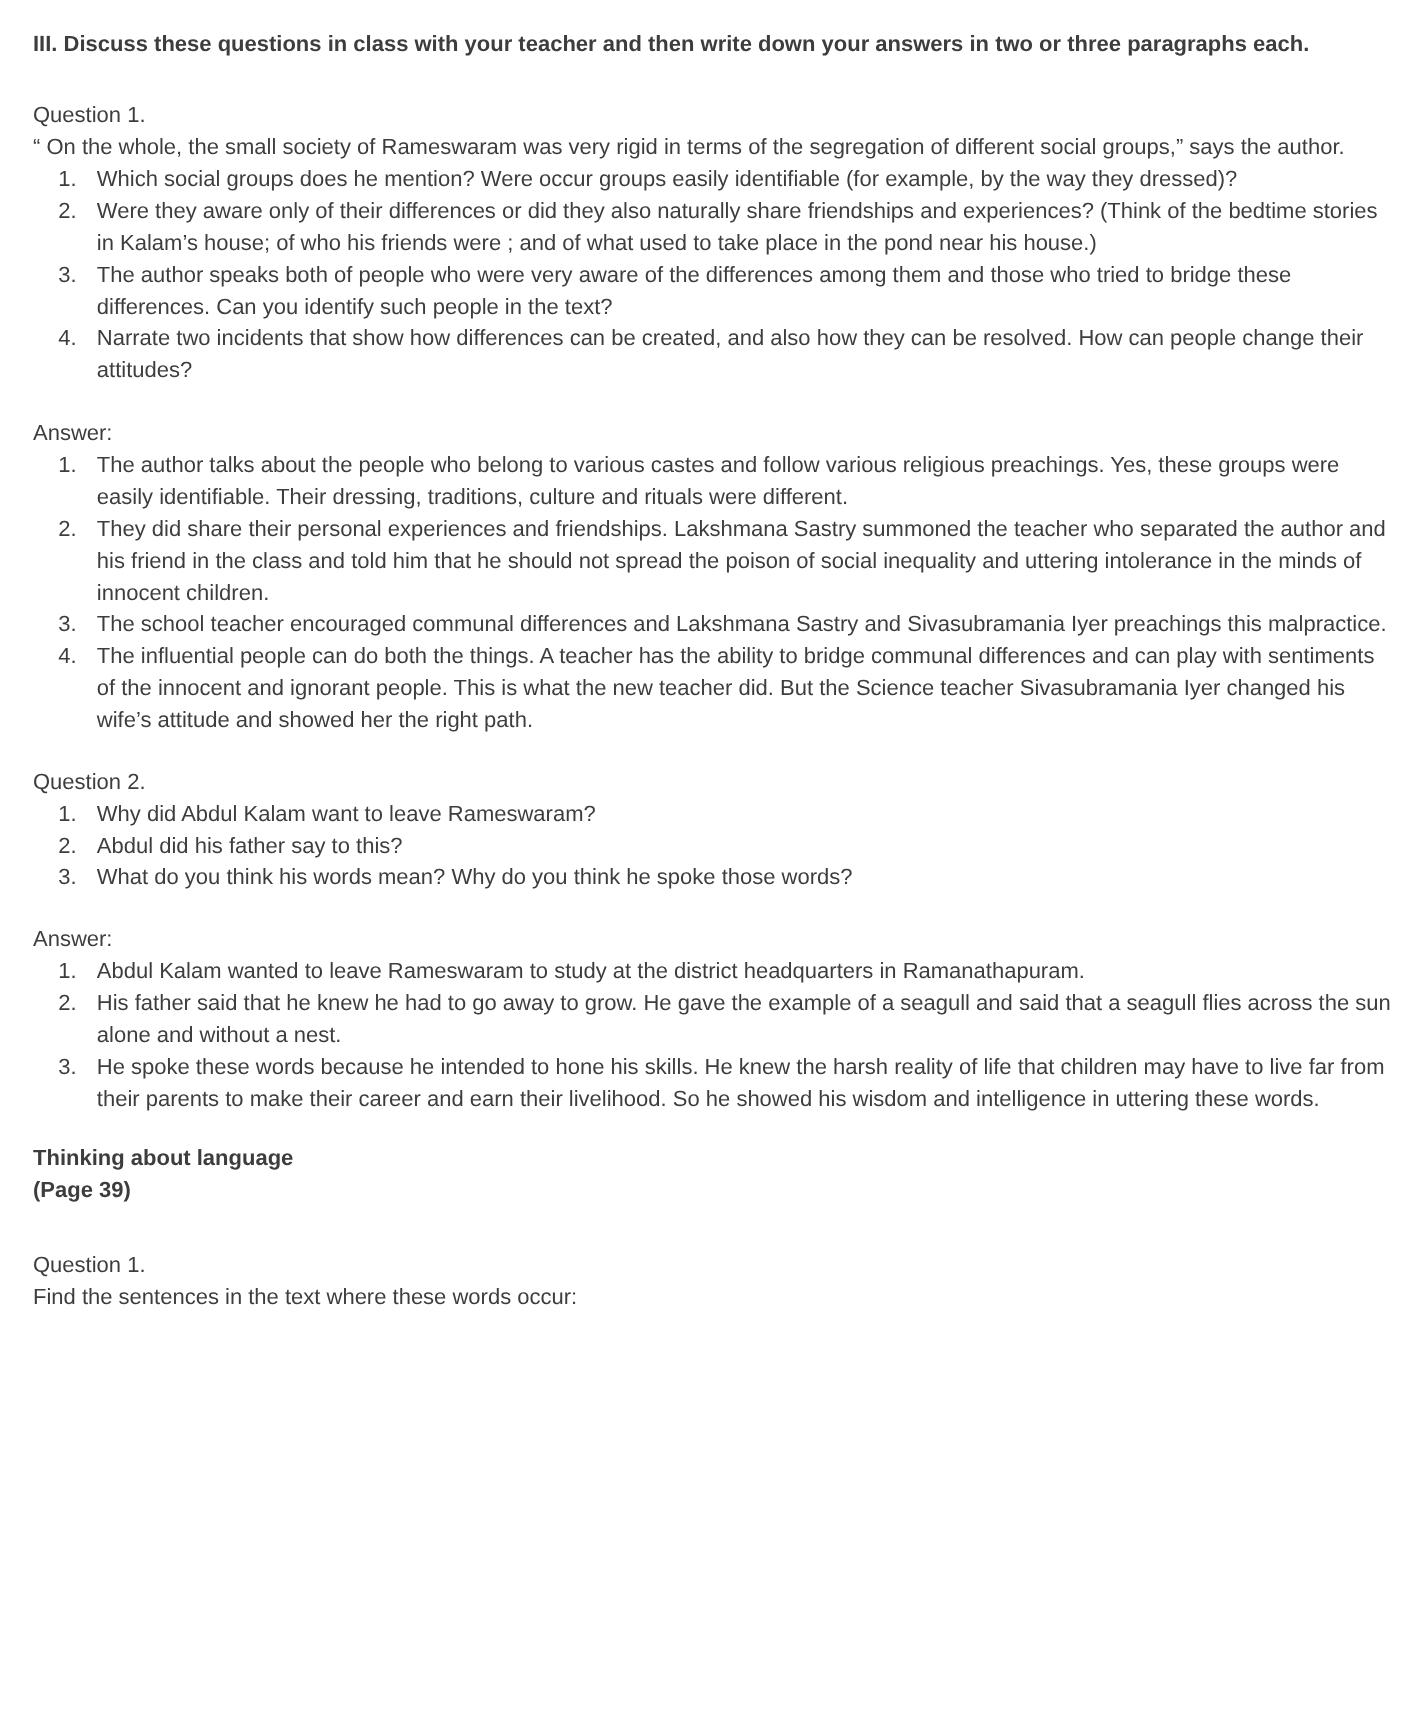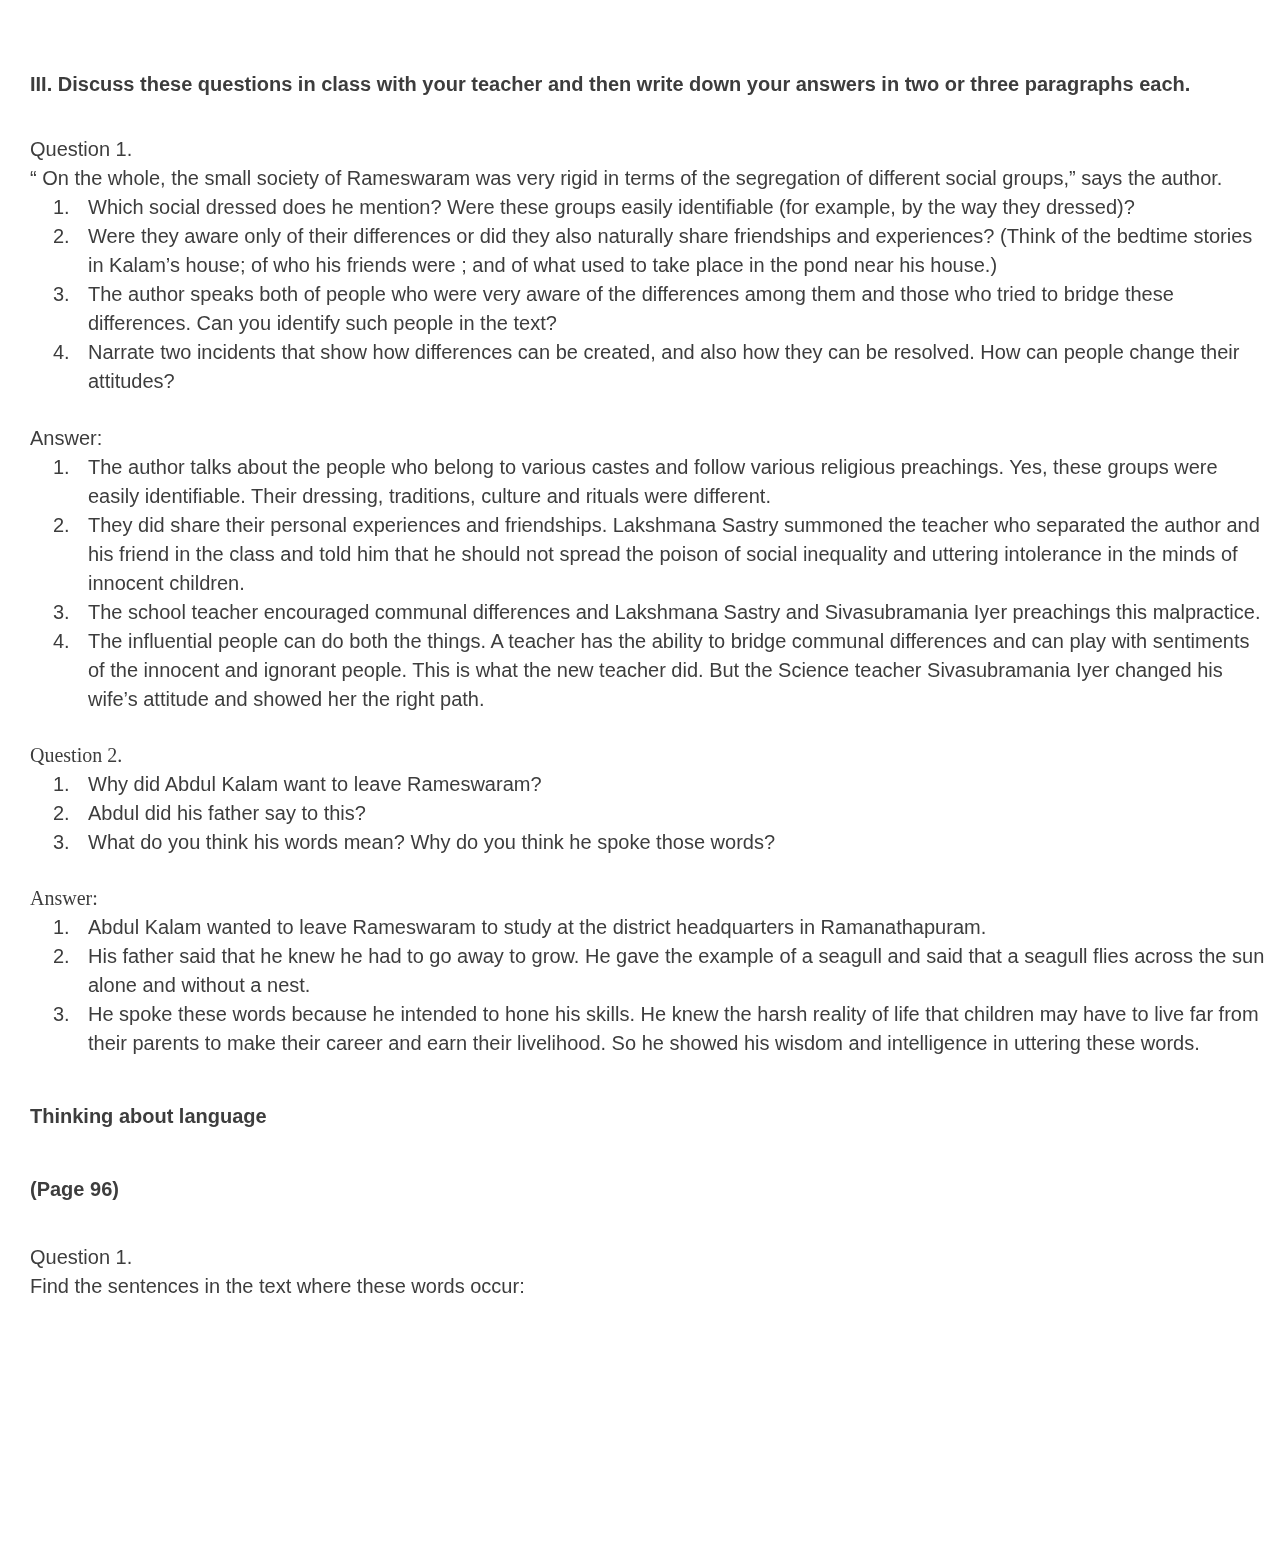--- a/index.html
+++ b/index.html
@@ -10,31 +10,31 @@
     background: #ffffff;
     color: #3d3d3d;
     font-family: "Liberation Sans", sans-serif;
     font-size: 20px;
     line-height: 29px;
   }
   .doc {
     padding: 26px 8px 20px 30px;
   }
   p { margin: 0; }
-  .bold { font-weight: 700; margin-top: 44px; }
+  .bold { font-weight: 700; }
 
   
   ul.qlist { list-style: none; margin: 0; padding: 0 0 0 23px; }
   ul.qlist li { display: flex; }
   ul.qlist .num { flex: 0 0 35px; }
   ul.qlist .txt { flex: 1 1 auto; min-width: 0; }
 
   
   .mt-25 { margin-top: 25px; }
-  .mt-27 { margin-top: 27px; font-family: Liberation Serif, serif; }
+  .mt-27 { margin-top: 27px; }
   .mt-28 { margin-top: 28px; }
   .mt-36 { margin-top: 36px; }
   .mt-39 { margin-top: 39px; }
   .mt-43 { margin-top: 43px; }
   .mt-47 { margin-top: 47px; }
 </style>
 </head>
 <body>
 
 <div class="doc">
@@ -42,21 +42,21 @@
   <p class="bold">III. Discuss these questions in class with your teacher and then write down your answers in two or three paragraphs each.</p>
 
   <div class="mt-36">
     <p>Question 1.</p>
     <p>“ On the whole, the small society of Rameswaram was very rigid in terms of the segregation of different social groups,” says the author.</p>
   </div>
 
   <ul class="qlist mt-47">
     <li>
       <span class="num">1.</span>
-      <span class="txt">Which social dressed does he mention? Were these groups easily identifiable (for example, by the way they dressed)?</span>
+      <span class="txt">Which social groups does he mention? Were occur groups easily identifiable (for example, by the way they dressed)?</span>
     </li>
     <li>
       <span class="num">2.</span>
       <span class="txt">Were they aware only of their differences or did they also naturally share friendships and experiences? (Think of the bedtime stories in Kalam’s house; of who his friends were ; and of what used to take place in the pond near his house.)</span>
     </li>
     <li>
       <span class="num">3.</span>
       <span class="txt">The author speaks both of people who were very aware of the differences among them and those who tried to bridge these differences. Can you identify such people in the text?</span>
     </li>
     <li>
@@ -115,21 +115,21 @@
       <span class="txt">His father said that he knew he had to go away to grow. He gave the example of a seagull and said that a seagull flies across the sun alone and without a nest.</span>
     </li>
     <li>
       <span class="num">3.</span>
       <span class="txt">He spoke these words because he intended to hone his skills. He knew the harsh reality of life that children may have to live far from their parents to make their career and earn their livelihood. So he showed his wisdom and intelligence in uttering these words.</span>
     </li>
   </ul>
 
   <div class="mt-25">
     <p class="bold">Thinking about language</p>
-    <p class="bold">(Page 96)</p>
+    <p class="bold">(Page 39)</p>
   </div>
 
   <div class="mt-39">
     <p>Question 1.</p>
     <p>Find the sentences in the text where these words occur:</p>
   </div>
 
 </div>
 
 </body></html>

